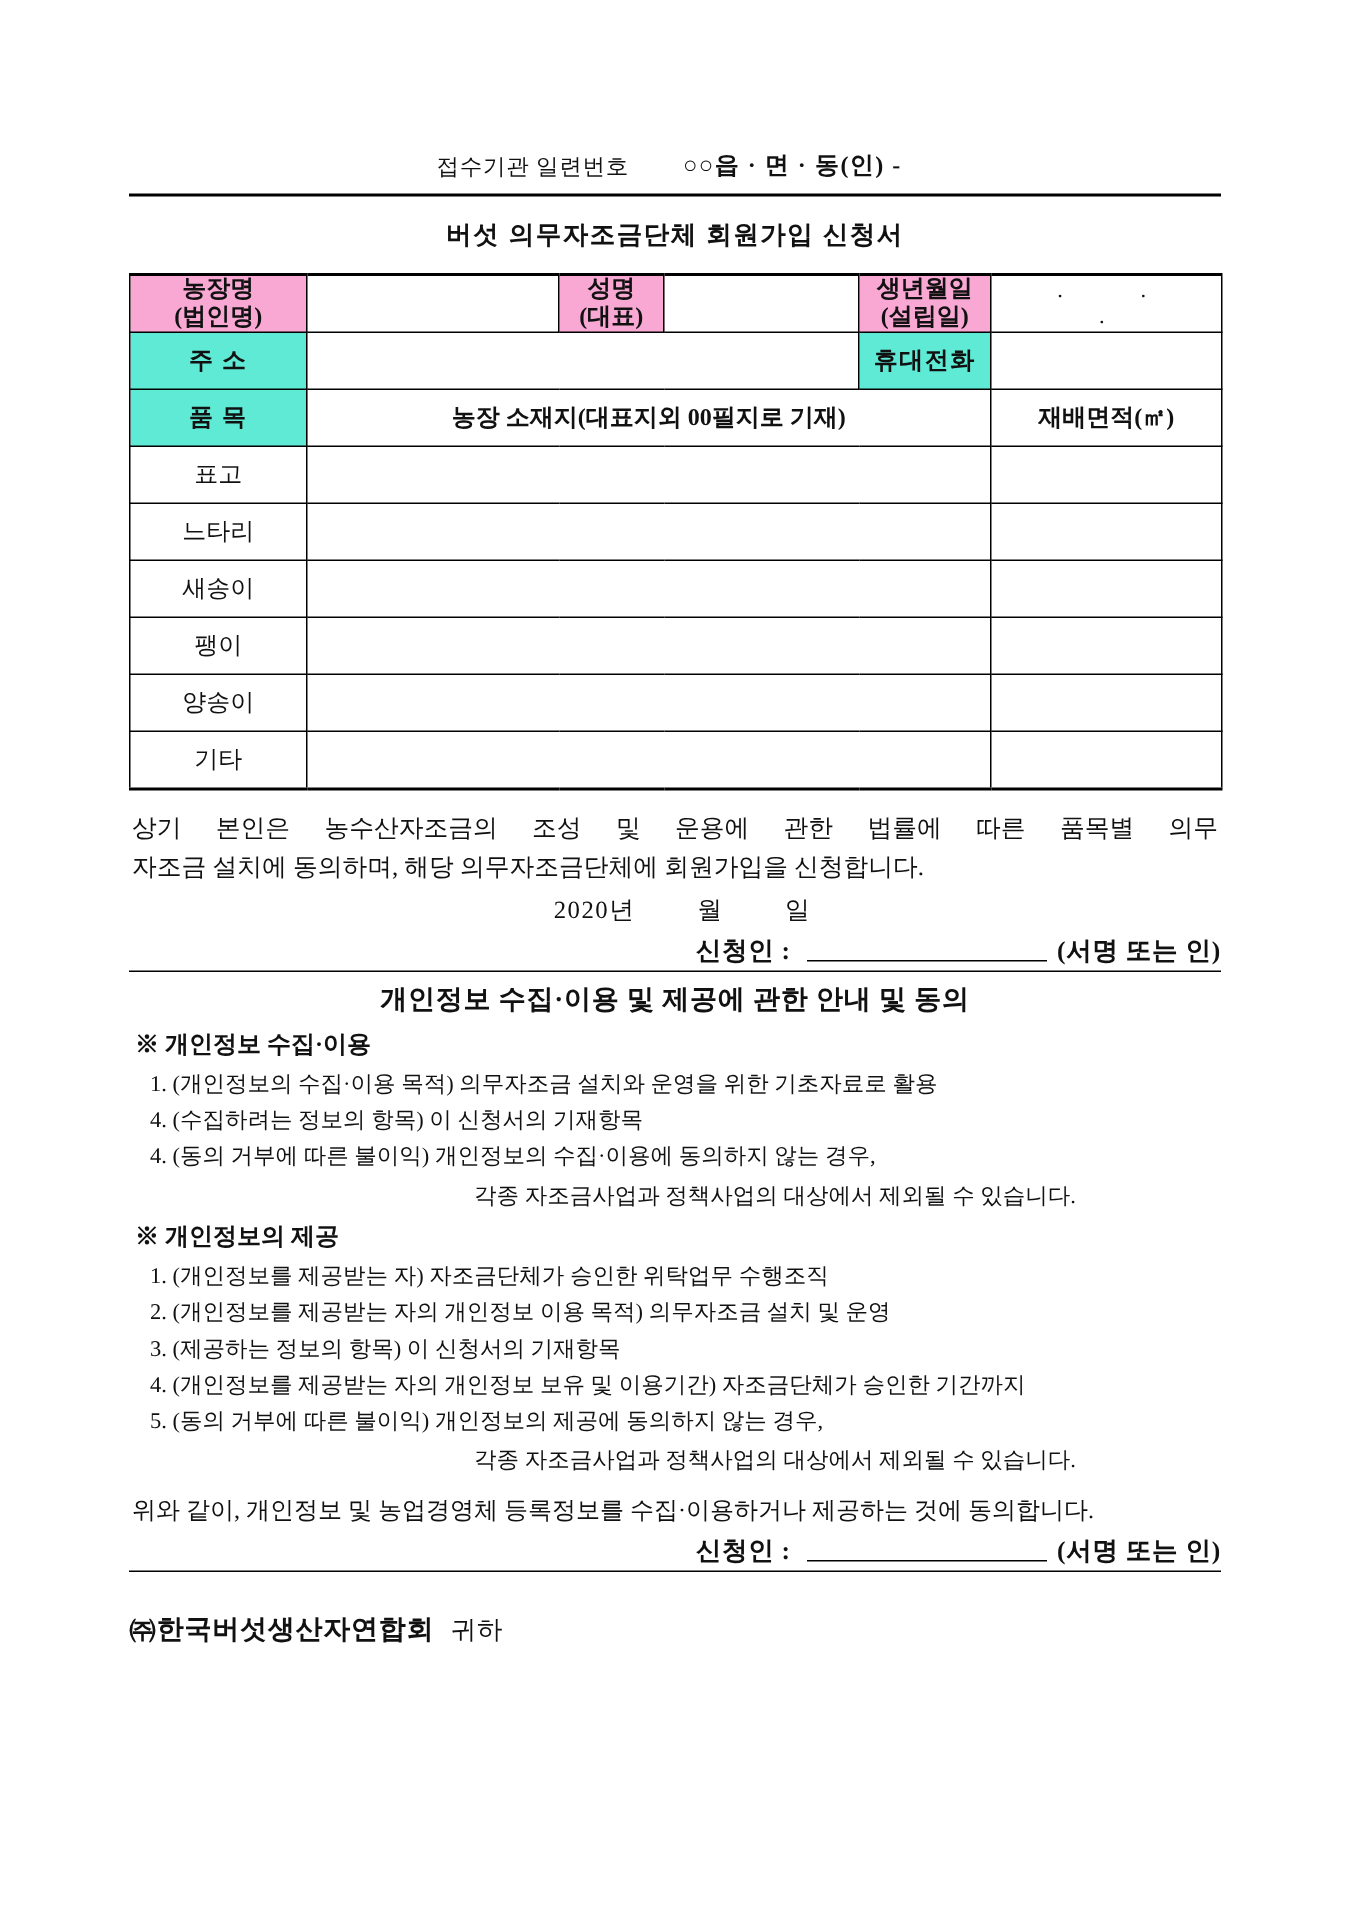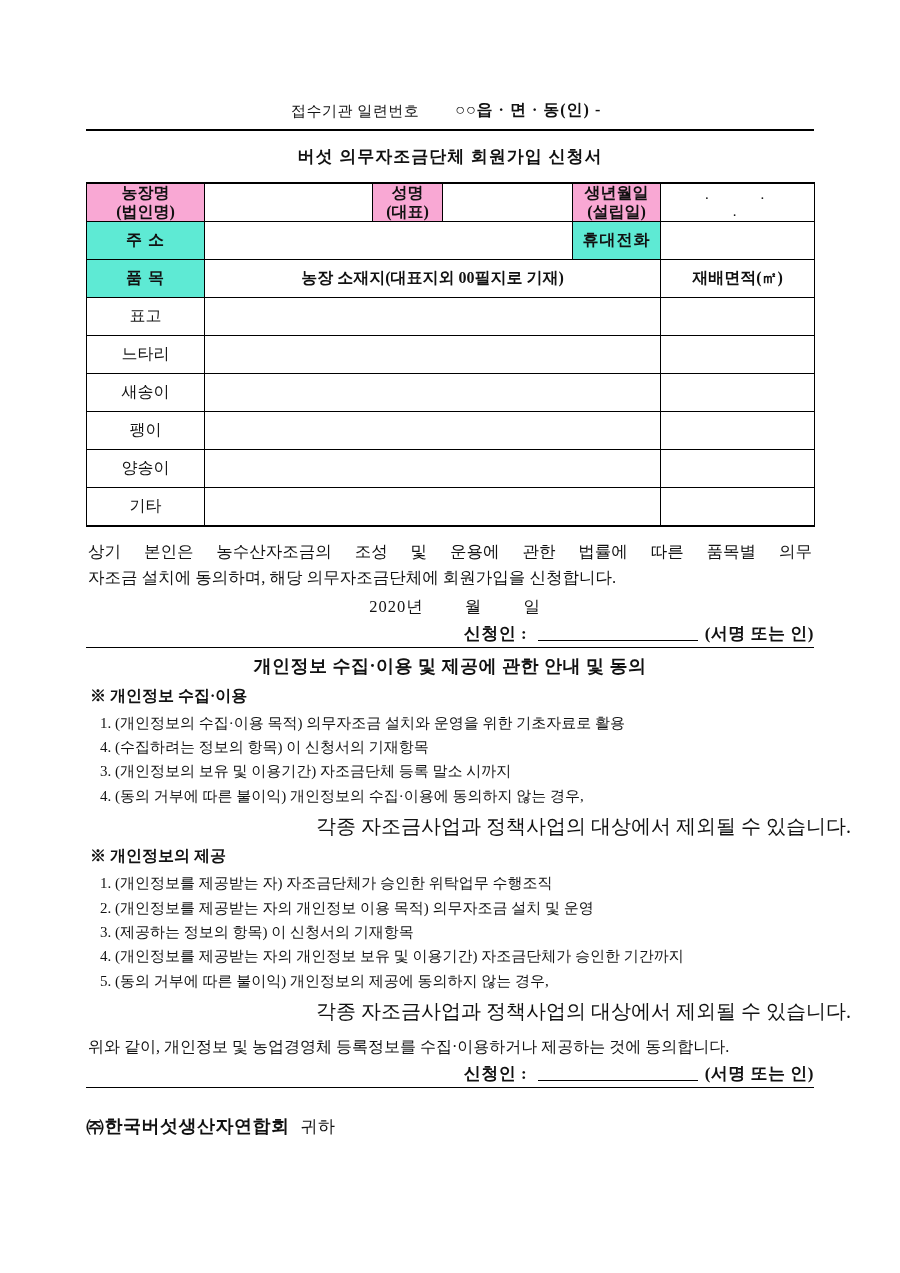--- a/index.html
+++ b/index.html
@@ -153,21 +153,21 @@
   ol.plist {
     list-style: none;
     margin: 0 0 2px 0;
     padding: 0 0 0 14px;
     font-size: 15px;
     line-height: 1.62;
   }
   ol.plist li { white-space: nowrap; }
   .indent-note {
     padding-left: 230px;
-    font-size: 20px;
+    font-size: 15px;
     line-height: 1.62;
     white-space: nowrap;
   }
   .agree-line {
     font-size: 16px;
     margin: 10px 0 2px 2px;
   }
   .footer-org {
     font-size: 18px;
     font-weight: bold;
@@ -291,21 +291,20 @@
   </div>
 
   <hr class="thin-rule">
 
   <div class="privacy-title">개인정보 수집·이용 및 제공에 관한 안내 및 동의</div>
 
   <div class="sec-head">※ 개인정보 수집·이용</div>
   <ol class="plist">
     <li>1. (개인정보의 수집·이용 목적) 의무자조금 설치와 운영을 위한 기초자료로 활용</li>
     <li>4. (수집하려는 정보의 항목) 이 신청서의 기재항목</li>
-    <li>3. (개인정보의 보유 및 이용기간) 자조금단체 등록 말소 시까지</li>
     <li>4. (동의 거부에 따른 불이익) 개인정보의 수집·이용에 동의하지 않는 경우,</li>
   </ol>
   <div class="indent-note">각종 자조금사업과 정책사업의 대상에서 제외될 수 있습니다.</div>
 
   <div class="sec-head">※ 개인정보의 제공</div>
   <ol class="plist">
     <li>1. (개인정보를 제공받는 자) 자조금단체가 승인한 위탁업무 수행조직</li>
     <li>2. (개인정보를 제공받는 자의 개인정보 이용 목적) 의무자조금 설치 및 운영</li>
     <li>3. (제공하는 정보의 항목) 이 신청서의 기재항목</li>
     <li>4. (개인정보를 제공받는 자의 개인정보 보유 및 이용기간) 자조금단체가 승인한 기간까지</li>

